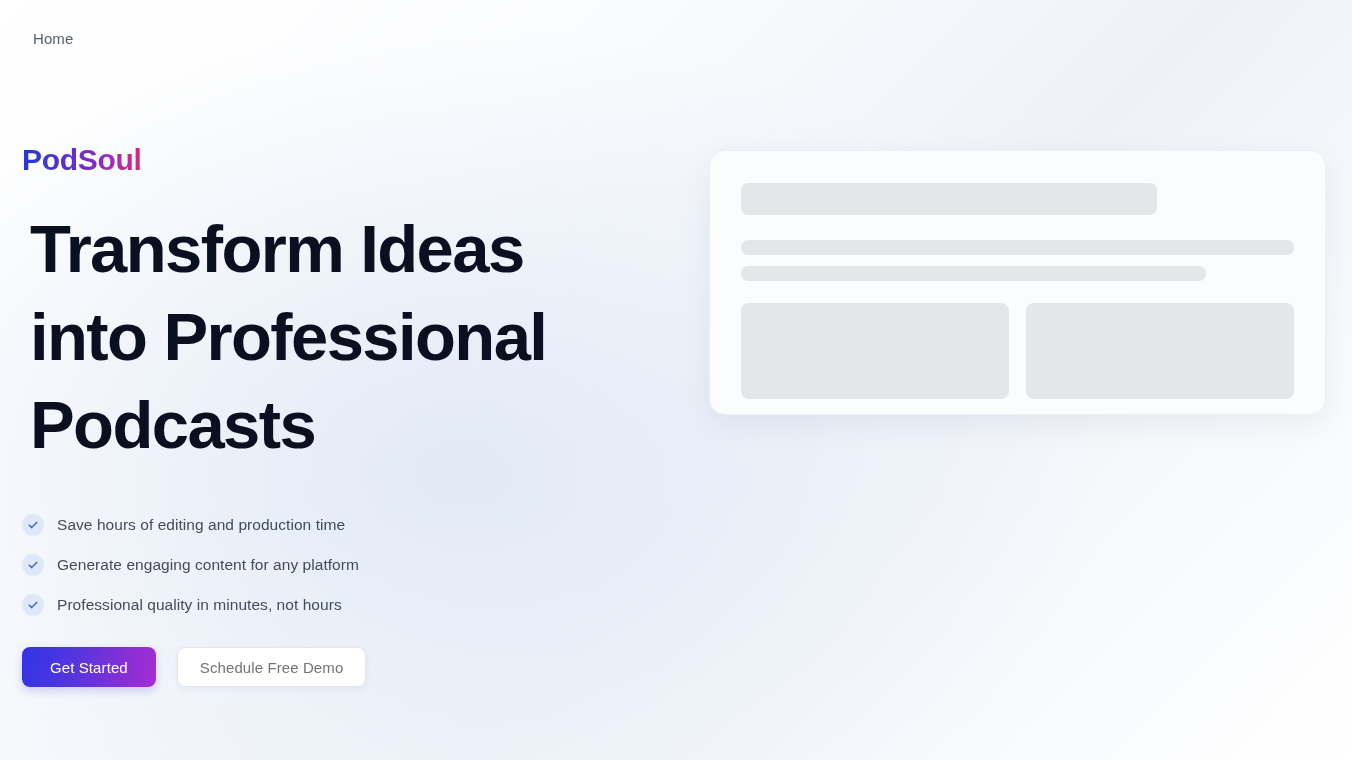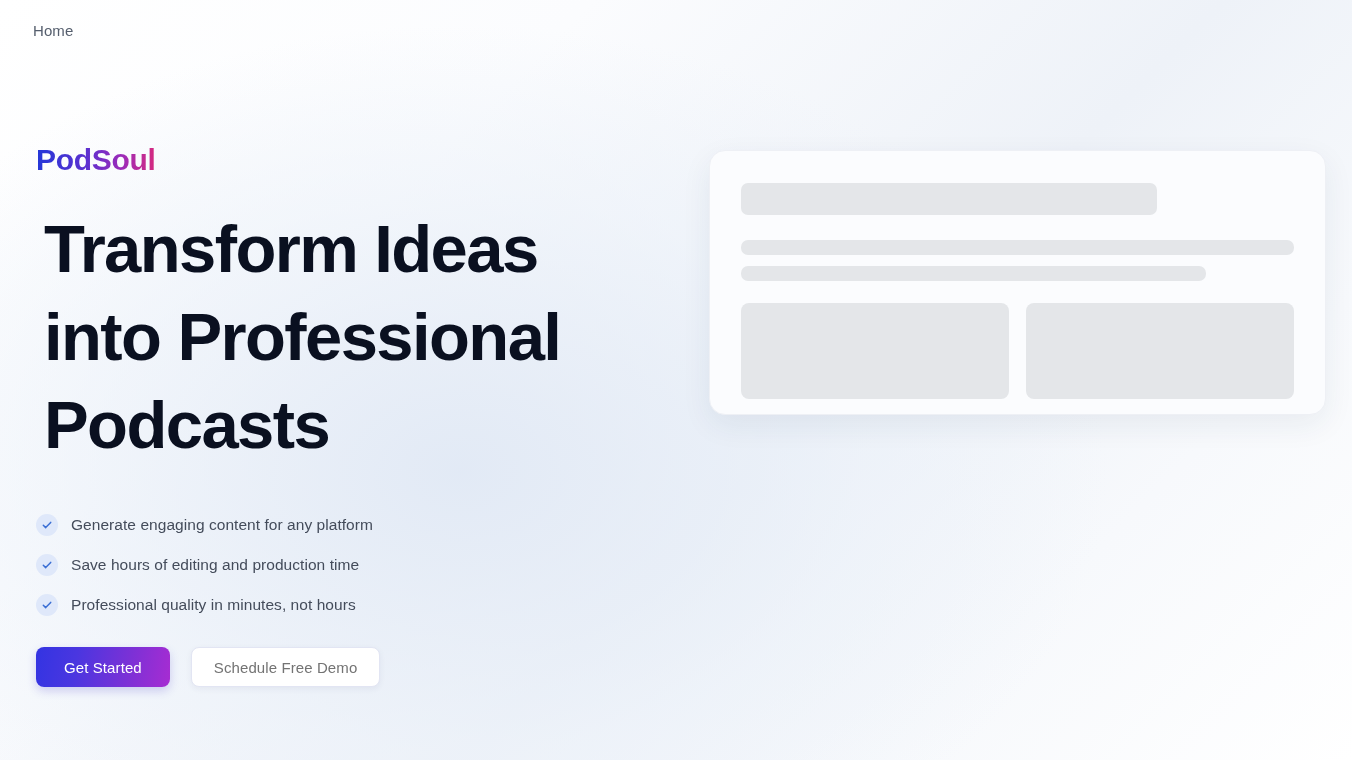--- a/index.html
+++ b/index.html
@@ -20,42 +20,42 @@
     position: absolute;
     inset: 0;
     background:
       radial-gradient(900px 620px at 34% 62%, rgba(225,233,245,0.95) 0%, rgba(235,241,249,0.55) 45%, rgba(255,255,255,0) 72%),
       linear-gradient(135deg, #ffffff 0%, #fbfcfe 28%, #eef2f8 58%, #f7f9fc 78%, #ffffff 100%);
   }
 
   
   .topnav {
     position: absolute;
-    top: 4px; left: 0;
+    top: 12px; left: 0;
     height: 52px;
     display: flex;
     align-items: center;
     padding-left: 33px;
   }
   .nav-link {
     font-size: 15px;
     color: #555e6d;
     text-decoration: none;
     letter-spacing: 0.1px;
   }
 
   
   .hero {
     position: absolute;
     top: 0; left: 0; right: 0; bottom: 0;
   }
 
   .hero-left {
     position: absolute;
-    left: 36px;
+    left: 22px;
     top: 145px;
     width: 640px;
   }
 
   .brand {
     font-size: 30px;
     font-weight: bold;
     letter-spacing: -0.3px;
     line-height: 1;
     margin: 0 0 22px 0;
@@ -201,30 +201,30 @@
     <h1 class="headline">Transform Ideas into Professional Podcasts</h1>
 
     <ul class="features">
 
       <li class="feature-item">
         <span class="check-badge">
           <svg width="12" height="12" viewBox="0 0 12 12" aria-hidden="true">
             <path d="M2.3 6.2 L4.7 8.6 L9.7 3.4" fill="none" stroke="#3b6fd4" stroke-width="1.5" stroke-linecap="round" stroke-linejoin="round"></path>
           </svg>
         </span>
-        <span class="feature-text">Generate engaging content for any platform</span>
+        <span class="feature-text">Save hours of editing and production time</span>
       </li>
 
       <li class="feature-item">
         <span class="check-badge">
           <svg width="12" height="12" viewBox="0 0 12 12" aria-hidden="true">
             <path d="M2.3 6.2 L4.7 8.6 L9.7 3.4" fill="none" stroke="#3b6fd4" stroke-width="1.5" stroke-linecap="round" stroke-linejoin="round"></path>
           </svg>
         </span>
-        <span class="feature-text">Save hours of editing and production time</span>
+        <span class="feature-text">Generate engaging content for any platform</span>
       </li>
 
       <li class="feature-item">
         <span class="check-badge">
           <svg width="12" height="12" viewBox="0 0 12 12" aria-hidden="true">
             <path d="M2.3 6.2 L4.7 8.6 L9.7 3.4" fill="none" stroke="#3b6fd4" stroke-width="1.5" stroke-linecap="round" stroke-linejoin="round"></path>
           </svg>
         </span>
         <span class="feature-text">Professional quality in minutes, not hours</span>
       </li>

